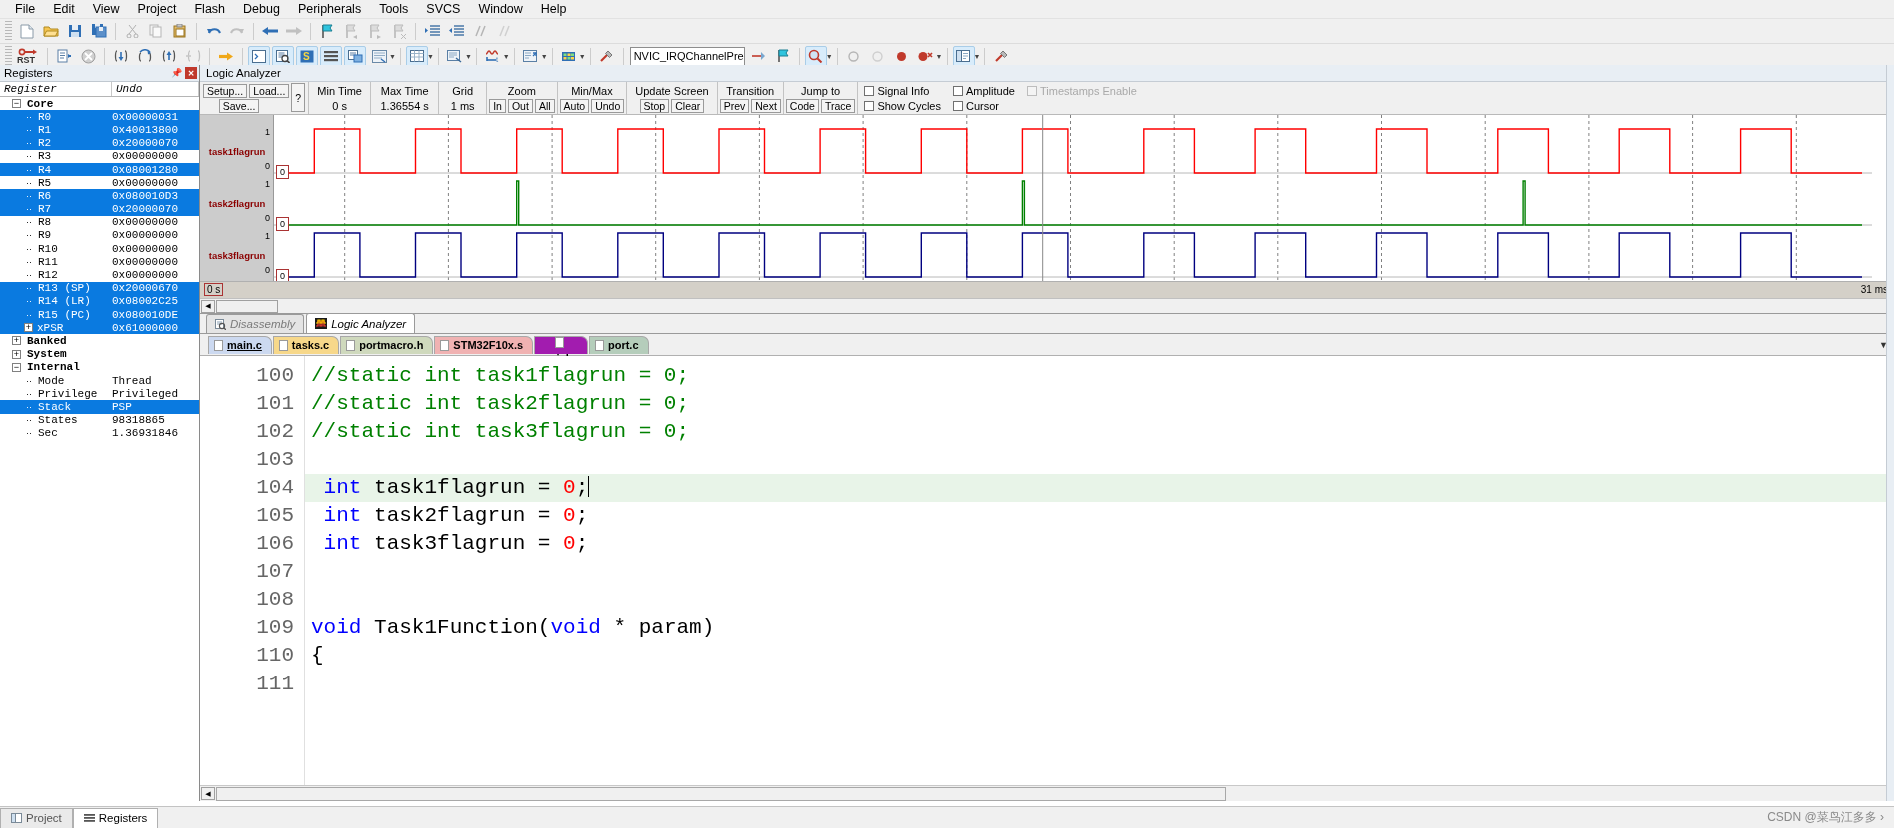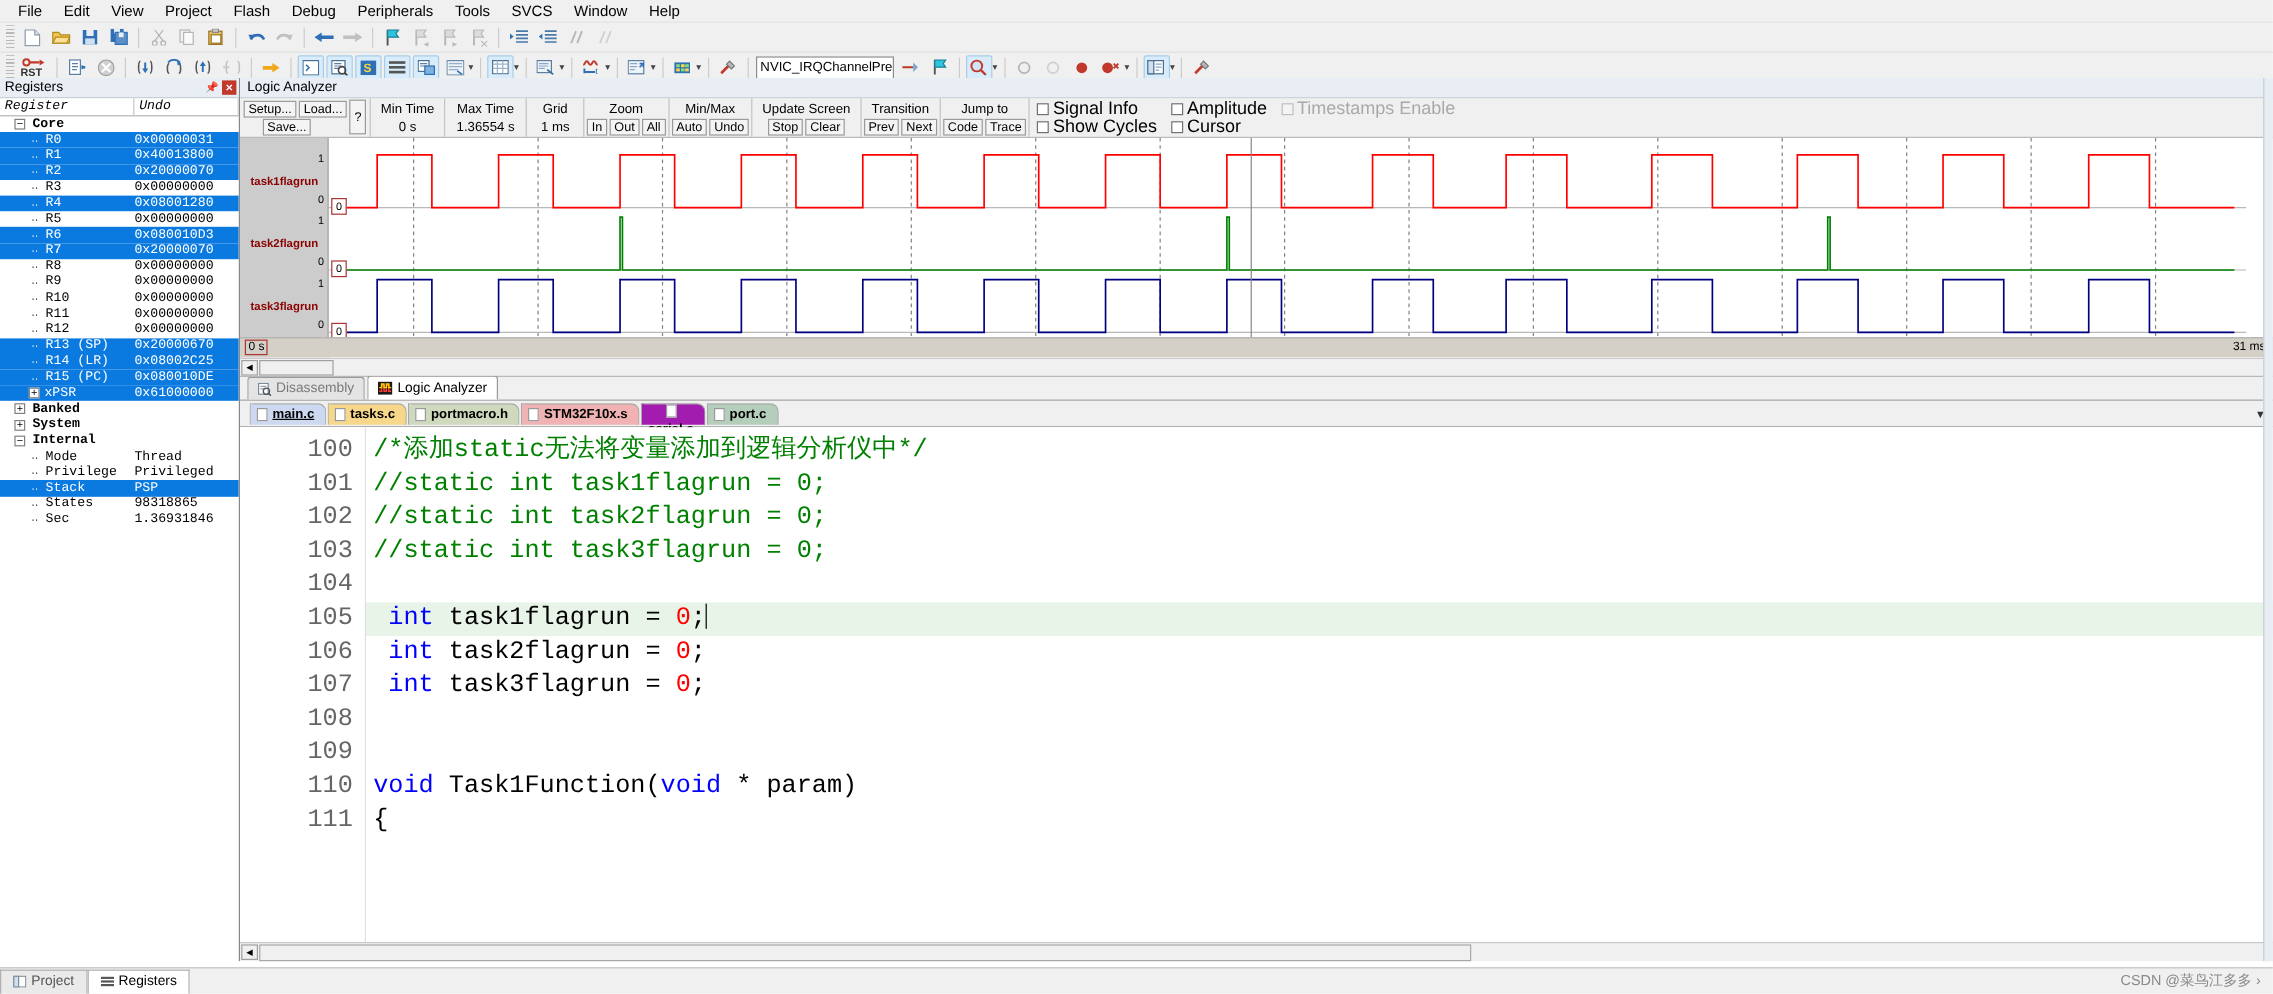--- a/index.html
+++ b/index.html
@@ -97,21 +97,21 @@
   .lag .r1, .lag .r2 { display:flex; align-items:center; justify-content:center;
                        height:15px; gap:2px; }
   .la-btn { border:1px solid #9a9a9a; background:#f4f4f4; font-size:10.5px;
             padding:0 3px; height:14px; line-height:12px; color:#000; cursor:default; }
   .la-lbl { font-size:11px; color:#000; padding:0 6px; }
   .la-val { font-size:11px; color:#000; padding:0 6px; }
   .cbrow { display:flex; align-items:center; gap:3px; height:15px; padding:0 4px; }
   .cbx { width:10px; height:10px; border:1px solid #707070; background:#fff;
          display:inline-block; }
   .cbx.dis { border-color:#bdbdbd; background:#f4f4f4; }
-  .cbt { font-size:15px; }
+  .cbt { font-size:11px; }
   .cbt.dis { color:#a9a9a9; }
 
   .la-plot { flex:1; display:flex; background:#fff; position:relative; overflow:hidden; }
   .la-labelcol { width:74px; background:#ccc; border-right:1px solid #999;
                  position:relative; flex:none; }
   .sig-label { position:absolute; left:0; width:74px; font-size:9.5px;
                color:#8b0000; font-weight:bold; text-align:center; }
   .sig-one  { position:absolute; right:3px; font-size:9px; color:#000; }
   .sig-zero { position:absolute; right:3px; font-size:9px; color:#000; }
   .la-canvas { flex:1; position:relative; background:#fff; }
@@ -121,21 +121,21 @@
             display:flex; align-items:center; justify-content:center; font-size:7px;
             margin:0 1px; }
   .sc-thumb { width:62px; height:13px; border:1px solid #a0a0a0; background:#f0f0f0; }
 
   
   .viewtabs { height:20px; background:#f0f0f0; display:flex; align-items:flex-end;
               border-bottom:1px solid #9a9a9a; padding-left:6px; }
   .vtab { height:19px; display:flex; align-items:center; gap:4px; padding:0 8px;
           font-size:11.5px; border:1px solid #9a9a9a; border-bottom:none;
           background:#e4e4e4; color:#7a7a7a; margin-right:2px;
-          border-radius:3px 3px 0 0; }
+          border-radius:3px 3px 0 0;font-style:italic; }
   .vtab.active { background:#fff; color:#000; height:20px; }
 
   
   .filetabs { height:22px; background:#f0f0f0; display:flex; align-items:center;
               padding-left:8px; border-bottom:1px solid #b0b0b0; position:relative; }
   .ftab { height:18px; display:flex; align-items:center; gap:4px; padding:0 9px 0 5px;
           font-size:11px; font-weight:bold; color:#000; margin-right:1px;
           border:1px solid #a8a8a8; border-bottom:none;
           border-radius:0 7px 0 0; position:relative; }
   .ftab .fi { width:9px; height:11px; background:#fff; border:1px solid #9a9a9a; flex:none; }
@@ -1067,21 +1067,20 @@
             <div class="gline">104</div>
             <div class="gline">105</div>
             <div class="gline">106</div>
             <div class="gline">107</div>
             <div class="gline">108</div>
             <div class="gline">109</div>
             <div class="gline">110</div>
             <div class="gline">111</div>
           </div>
         <div class="code" id="code">
-            <div class="cline"><span class="cmt">/*添加static无法将变量添加到逻辑分析仪中*/</span></div>
             <div class="cline"><span class="cmt">//static int task1flagrun = 0;</span></div>
             <div class="cline"><span class="cmt">//static int task2flagrun = 0;</span></div>
             <div class="cline"><span class="cmt">//static int task3flagrun = 0;</span></div>
             <div class="cline"></div>
             <div class="cline hl"><span class="kw"> int</span><span class="pln"> task1flagrun = </span><span class="num">0</span><span class="pln">;</span><span class="caret"></span></div>
             <div class="cline"><span class="kw"> int</span><span class="pln"> task2flagrun = </span><span class="num">0</span><span class="pln">;</span></div>
             <div class="cline"><span class="kw"> int</span><span class="pln"> task3flagrun = </span><span class="num">0</span><span class="pln">;</span></div>
             <div class="cline"></div>
             <div class="cline"></div>
             <div class="cline"><span class="kw">void</span><span class="pln"> Task1Function(</span><span class="kw">void</span><span class="pln"> * param)</span></div>

